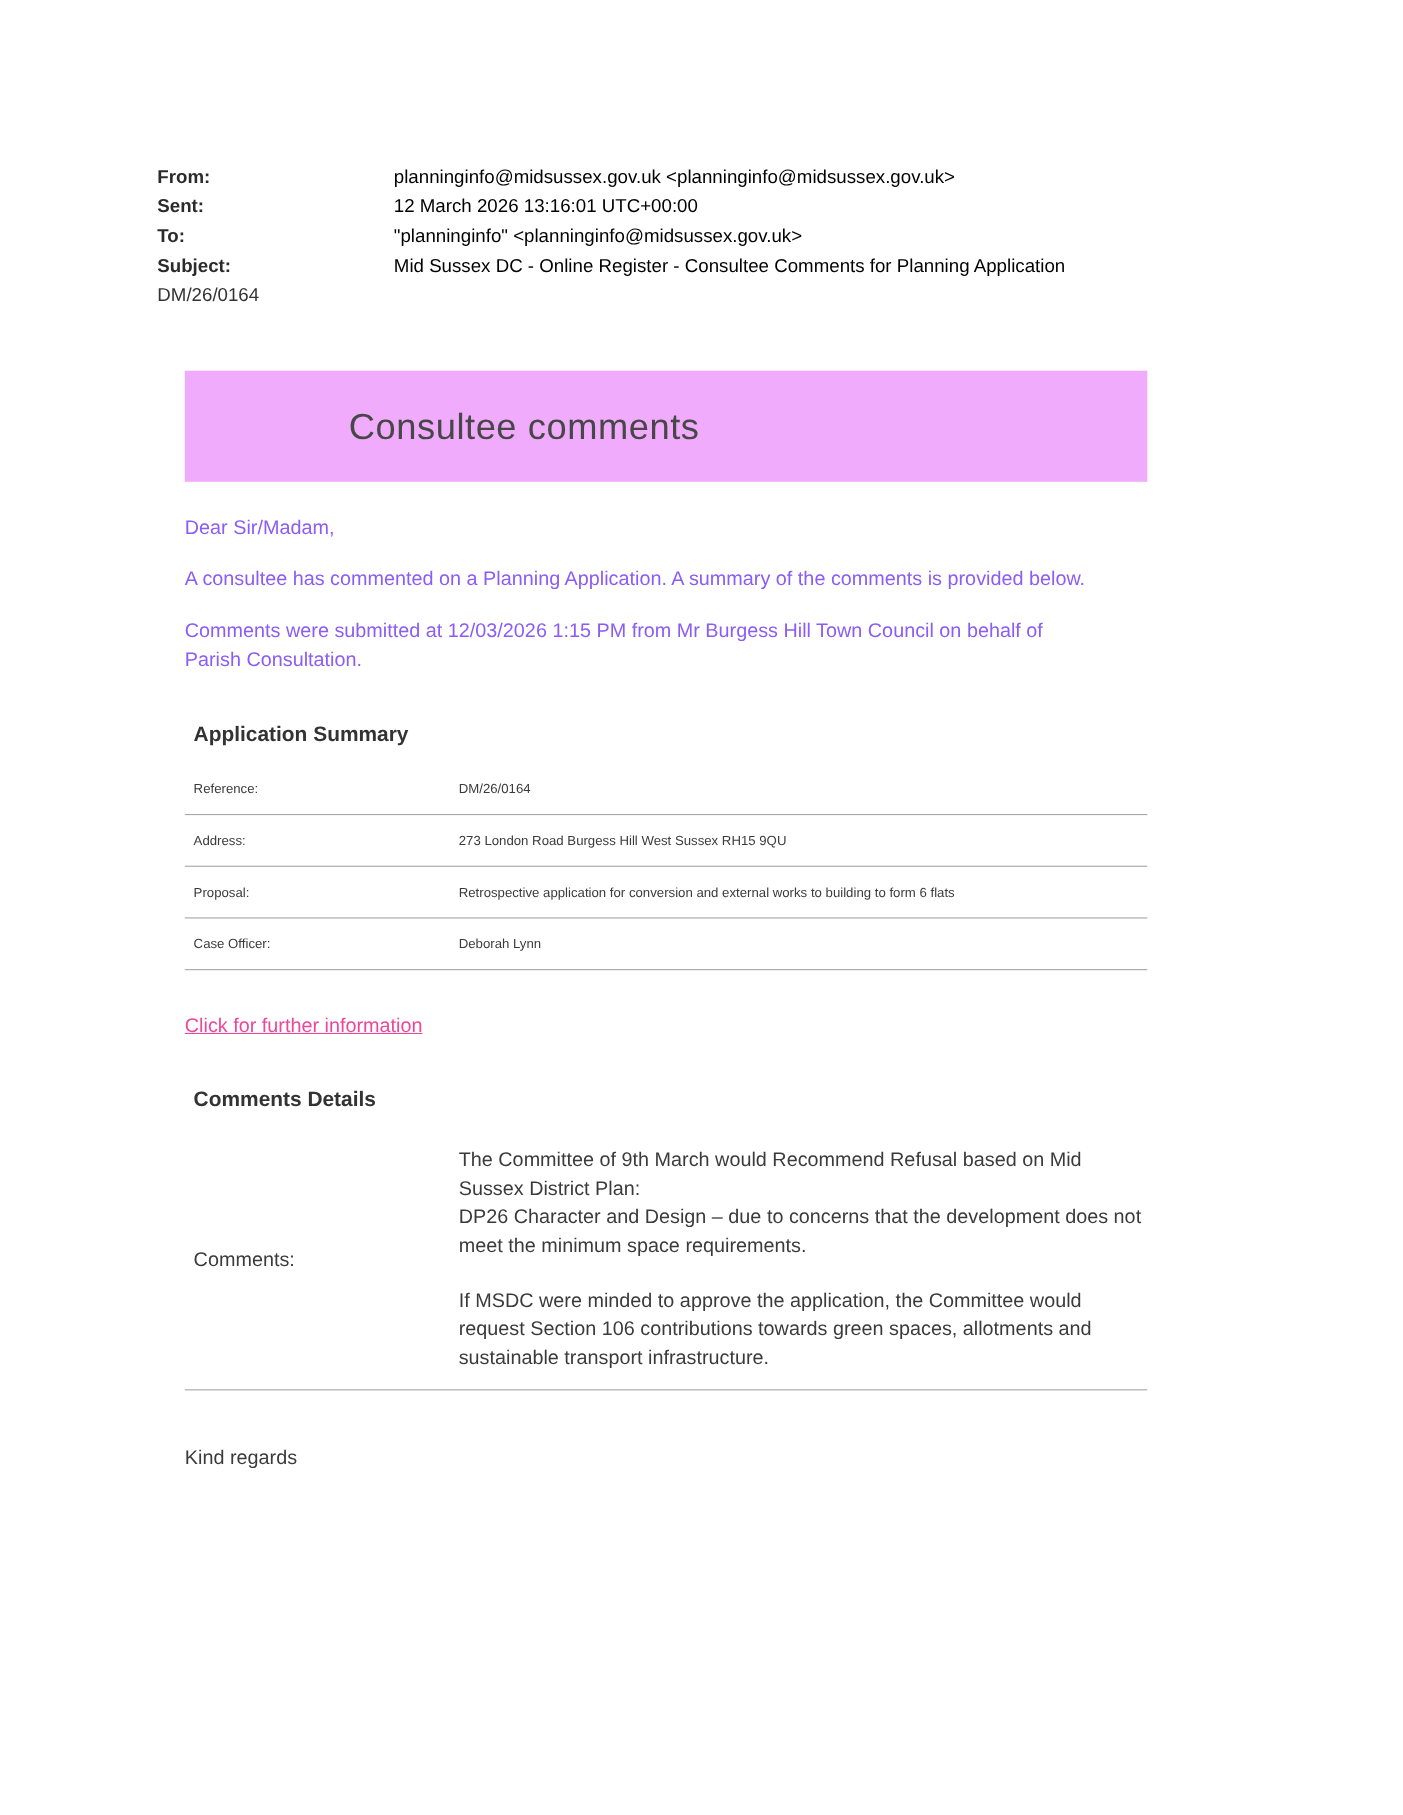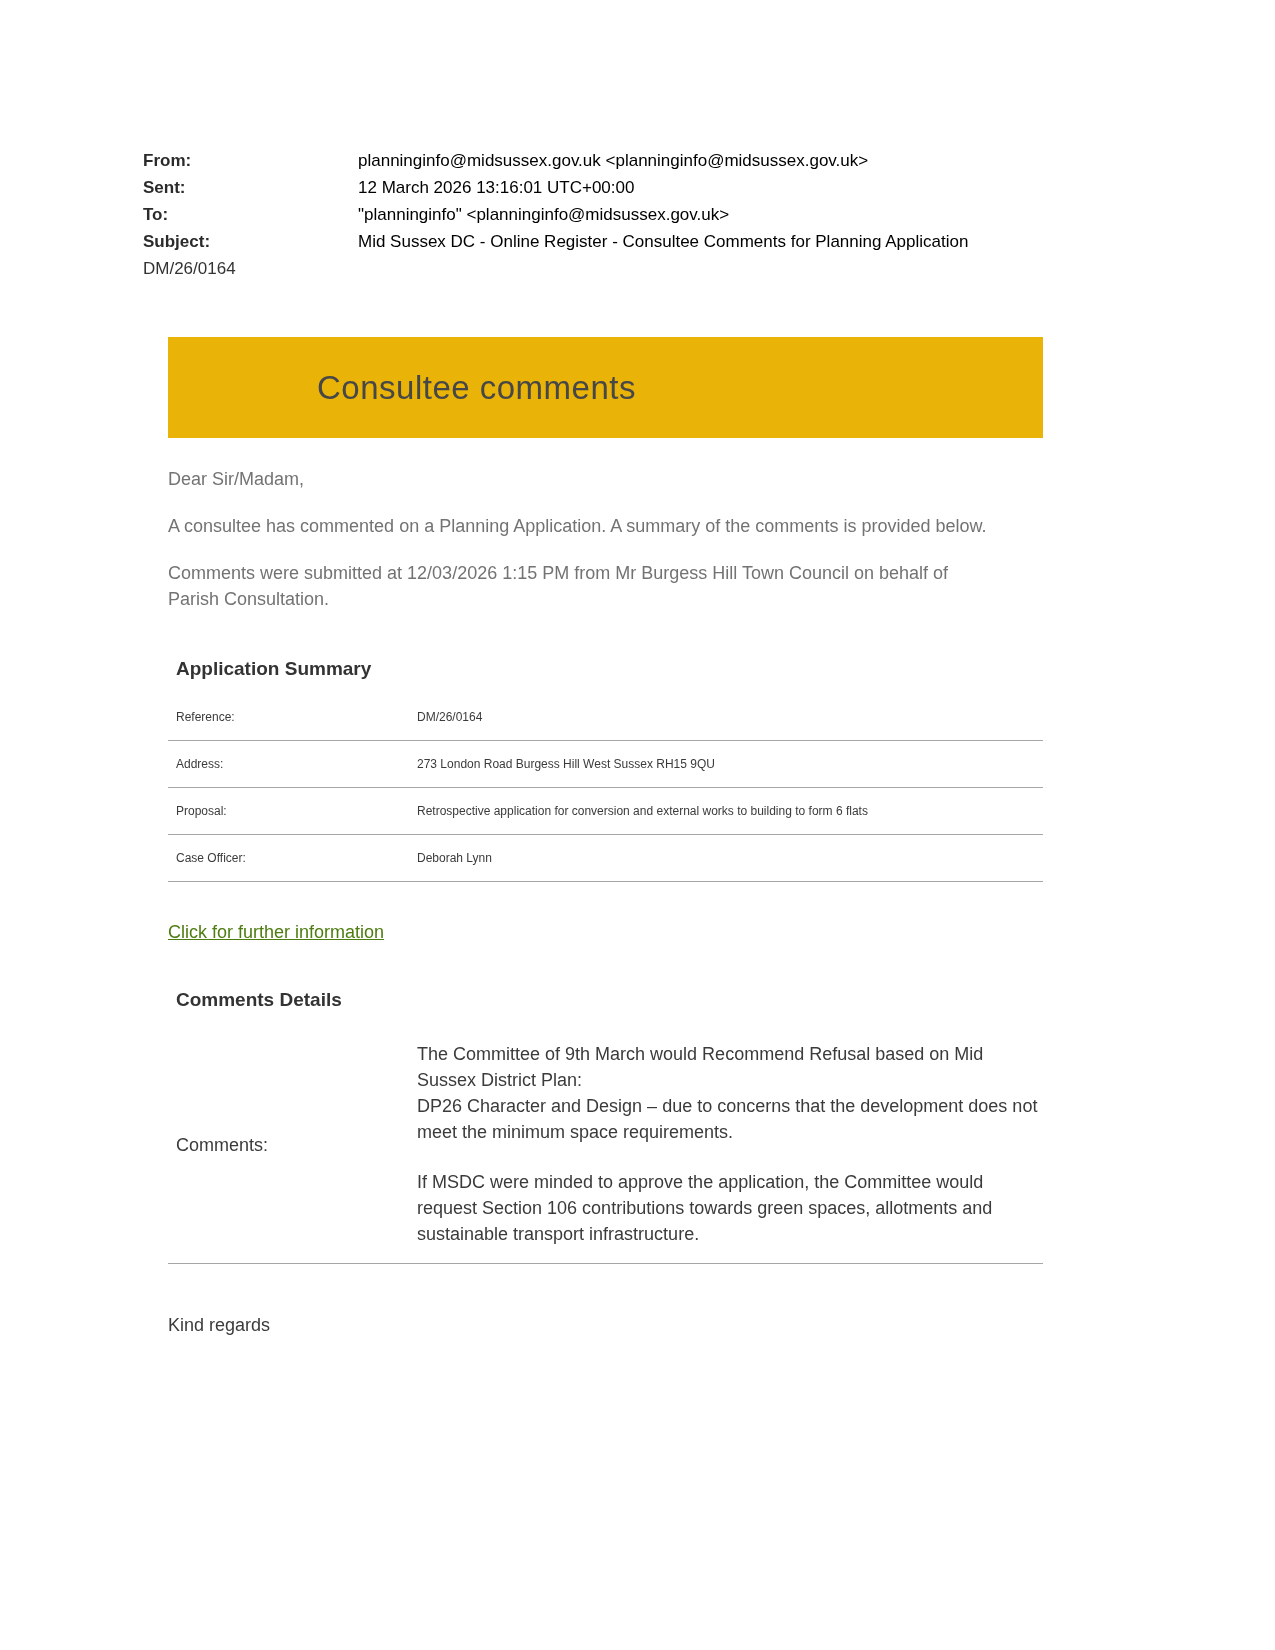--- a/index.html
+++ b/index.html
@@ -21,40 +21,40 @@
   .hdr-row { display: flex; }
   .hdr-label { width: 215px; font-weight: bold; color: #2b2b2b; flex-shrink: 0; }
   .hdr-value { color: #000000; }
   .subject-overflow { font-size: 17px; line-height: 27px; color: #333333; }
 
   
   .banner {
     margin: 55px 0 0 25px;
     width: 875px;
     height: 101px;
-    background: #eab308;
+    background: #f0abfc;
     display: flex;
     align-items: flex-end;
   }
   .banner-logo {
     width: 122px;
     background: #d9d9d9;
     flex-shrink: 0;
   }
   .banner-title {
     font-size: 33px;
     color: #474747;
     font-weight: 400;
     align-self: center;
     padding-left: 27px;
     letter-spacing: 0.5px;
   }
 
   
-  .body-text { margin-left: 25px; font-size: 18px; color: #737373; }
+  .body-text { margin-left: 25px; font-size: 18px; color: #8b5cf6; }
   .greeting { margin-top: 28px; line-height: 26px; }
   .para { margin-top: 21px; line-height: 26px; max-width: 830px; }
 
   
   .section-heading {
     margin: 46px 0 0 33px;
     font-size: 19px;
     font-weight: bold;
     color: #333333;
   }
@@ -74,21 +74,21 @@
     max-width: 600px;
     padding: 10px 10px 10px 0;
     color: #3b3b3b;
     line-height: 26px;
   }
 
   
   .info-link-wrap { margin: 40px 0 0 25px; }
   .info-link {
     font-size: 18px;
-    color: #4d7c0f;
+    color: #ec4899;
     text-decoration: underline;
     cursor: pointer;
   }
 
   
   .comments-table { margin: 16px 0 0 25px; width: 875px; font-size: 18px; }
   .comments-row { display: flex; border-bottom: 1px solid #a6a6a6; }
   .comments-label {
     width: 249px;
     flex-shrink: 0;

